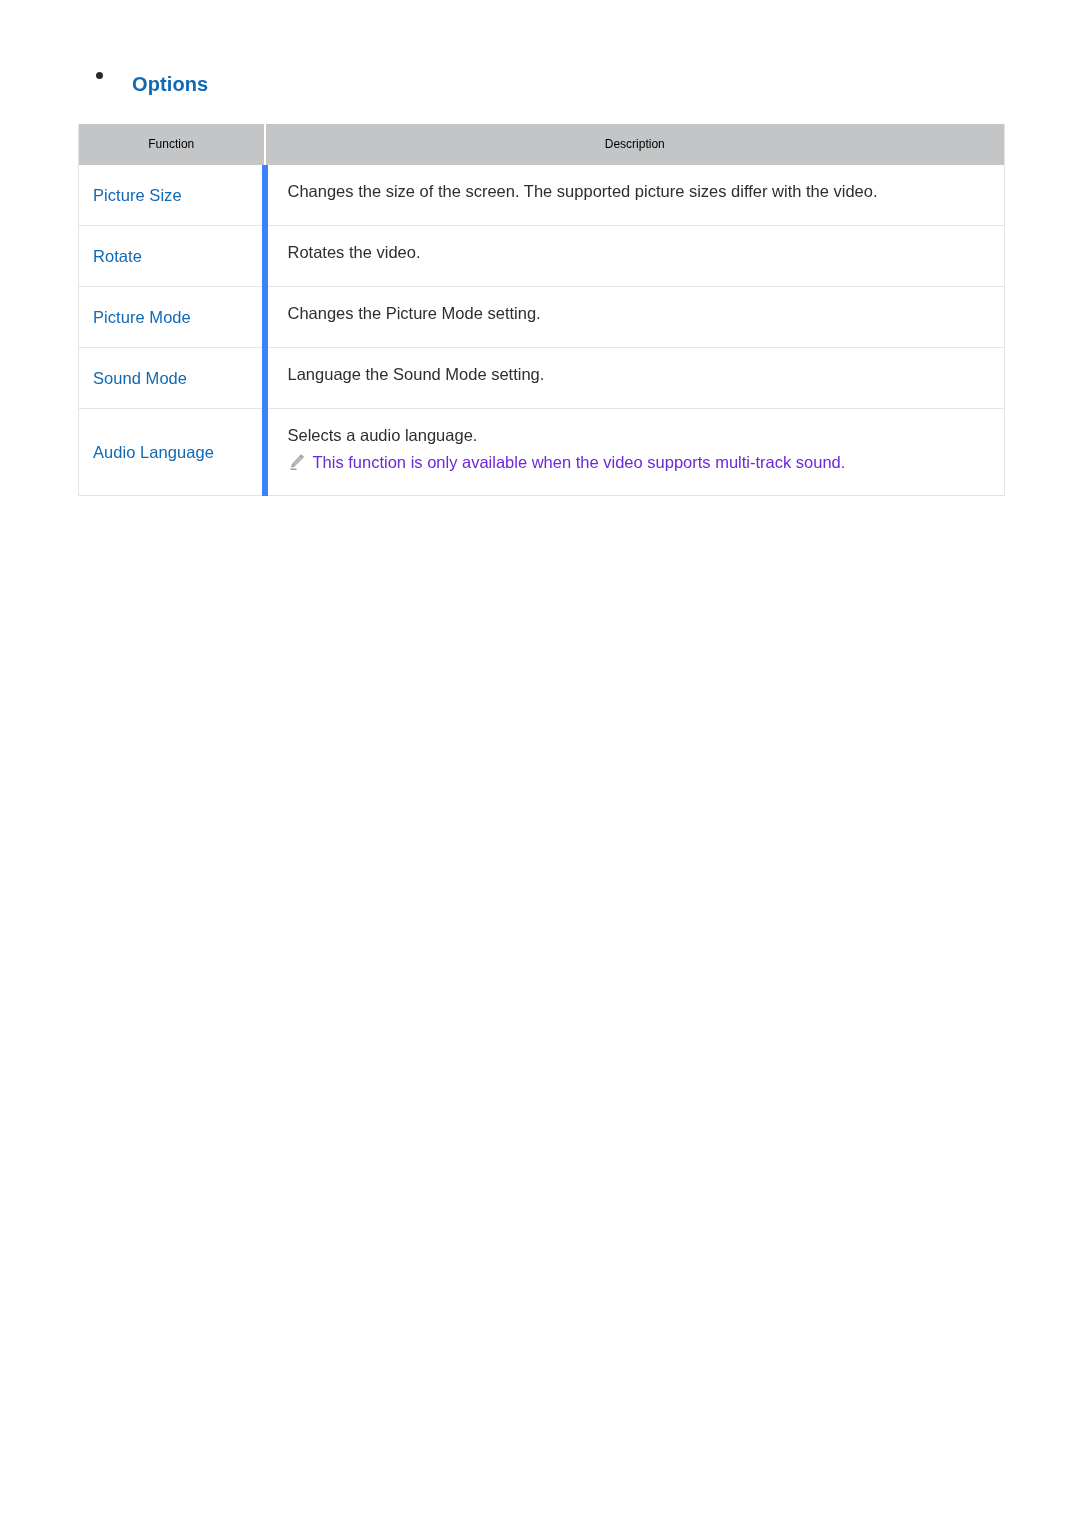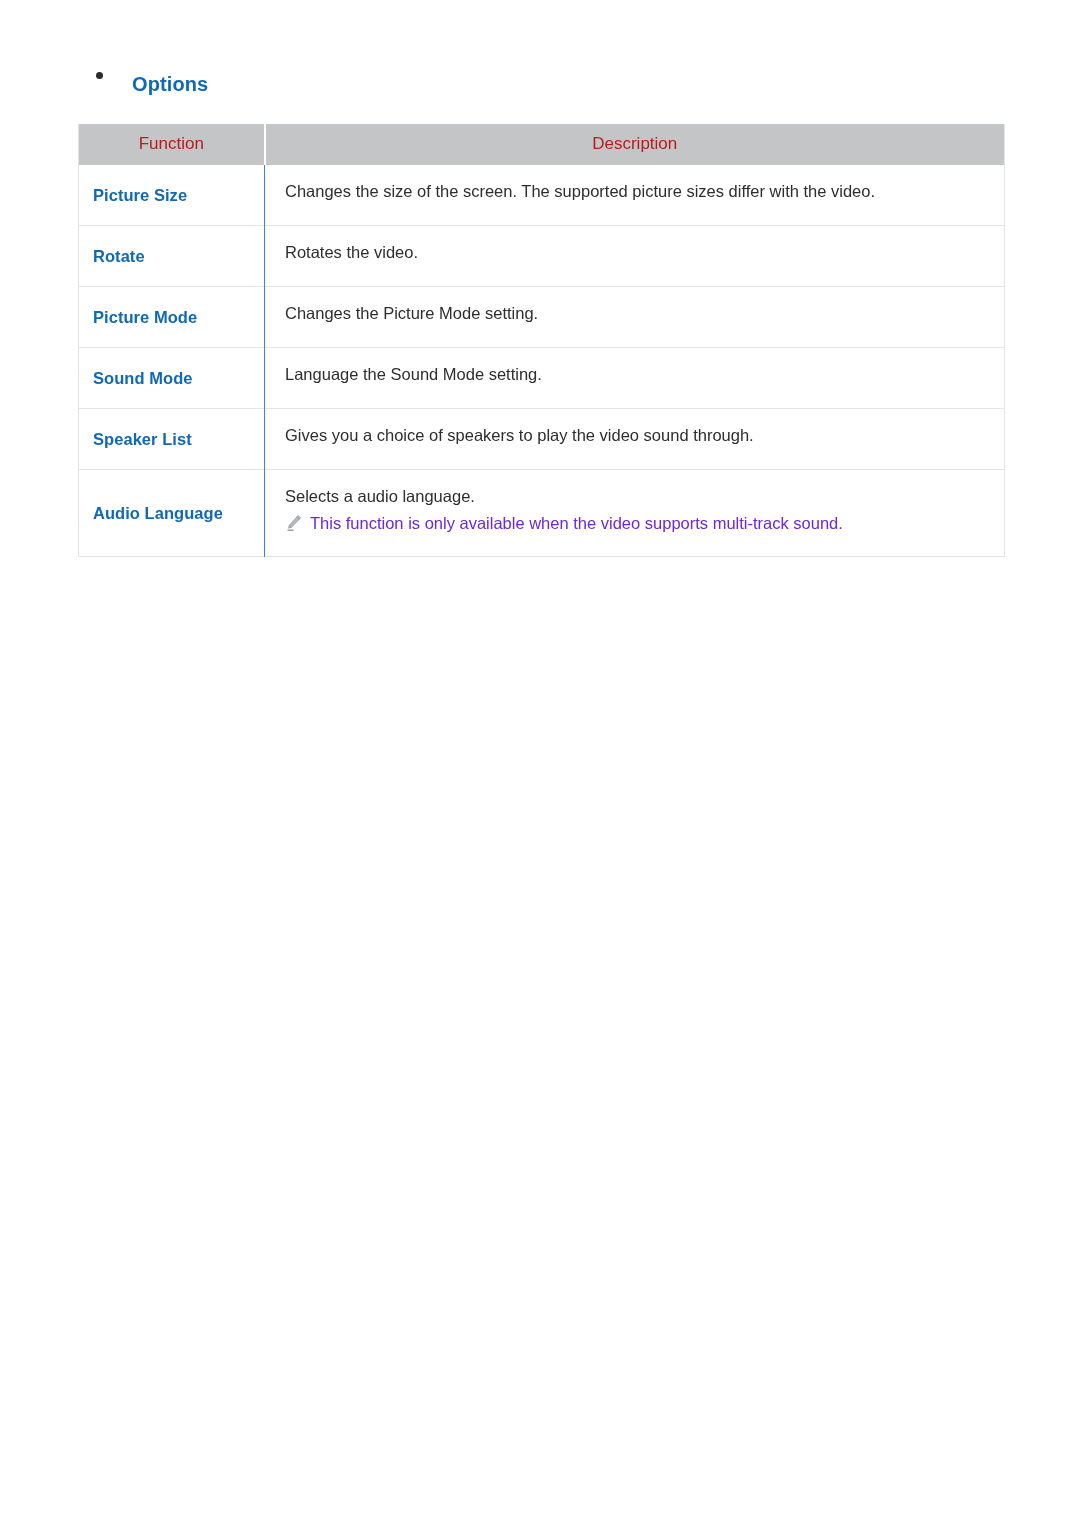--- a/index.html
+++ b/index.html
@@ -63,22 +63,22 @@
     background: #ffffff;
     border: 1px solid #e2e3e5;
     border-top: none;
   }
 
   .opt-table col.c-func { width: 186px; }
   .opt-table col.c-desc { width: 740px; }
 
   .opt-table thead th {
     background: #c3c5c7;
-    color: #b91c1c;
-    font-size: 17px;
+    color: #000000;
+    font-size: 12px;
     font-weight: normal;
     text-align: center;
     padding: 10px 0 11px 0;
     border: none;
     height: 20px;
     vertical-align: middle;
   }
   .opt-table thead th.th-func {
     border-right: 2px solid #ffffff;
   }
@@ -87,23 +87,23 @@
     border-top: 1px solid #e4e5e7;
     vertical-align: middle;
     background: #ffffff;
   }
   .opt-table tbody tr:first-child td {
     border-top: none;
   }
   .opt-table tbody td.func-cell {
     color: #1069b4;
     font-size: 16.5px;
-    font-weight: bold;
+    font-weight: normal;
     padding: 14px 0 14px 14px;
-    border-right: 1px solid #3b82f6;
+    border-right: 6px solid #3b82f6;
     letter-spacing: 0.05px;
     white-space: nowrap;
   }
   .opt-table tbody td.desc-cell {
     color: #2e2e2e;
     font-size: 16.5px;
     font-weight: normal;
     padding: 14px 16px 21px 20px;
     line-height: 25px;
   }
@@ -177,26 +177,20 @@
           <td class="desc-cell">
             <span class="desc-line">Changes the Picture Mode setting.</span>
           </td>
         </tr>
         <tr class="row-sound-mode">
           <td class="func-cell">Sound Mode</td>
           <td class="desc-cell">
             <span class="desc-line">Language the Sound Mode setting.</span>
           </td>
         </tr>
-        <tr class="row-speaker-list">
-          <td class="func-cell">Speaker List</td>
-          <td class="desc-cell">
-            <span class="desc-line">Gives you a choice of speakers to play the video sound through.</span>
-          </td>
-        </tr>
         <tr class="row-audio-language">
           <td class="func-cell">Audio Language</td>
           <td class="desc-cell">
             <span class="desc-line">Selects a audio language.</span>
             <div class="note-line">
               <span class="pencil-icon"><svg width="17" height="19" viewBox="0 0 17 19" xmlns="http://www.w3.org/2000/svg">
                   <g fill="none" fill-rule="evenodd">
                     <path d="M13.2 1.6 L15.6 4.0 L6.4 13.2 L3.6 14.2 L4.3 11.2 Z" fill="#b6bbbf" stroke="#9aa0a5" stroke-width="0.9" stroke-linejoin="round"></path>
                     <path d="M12.1 2.7 L14.5 5.1" stroke="#8d9398" stroke-width="0.9"></path>
                     <path d="M4.3 11.2 L6.4 13.2" stroke="#9aa0a5" stroke-width="0.8"></path>

